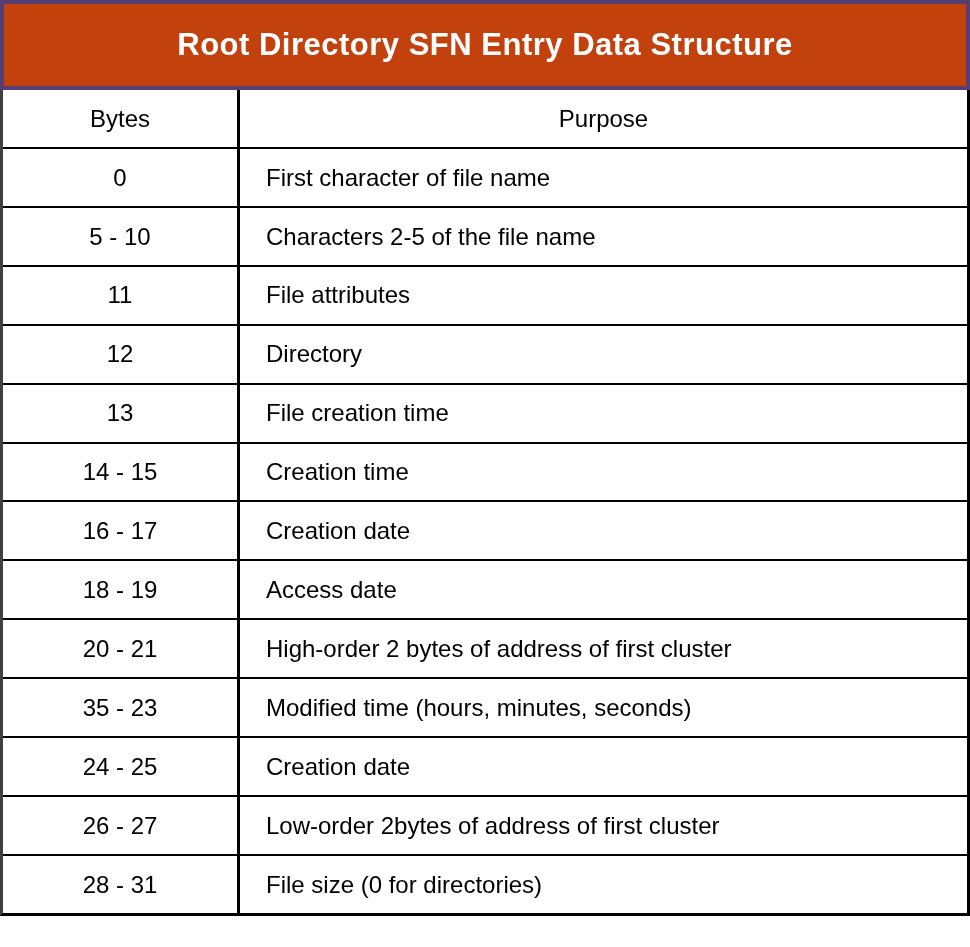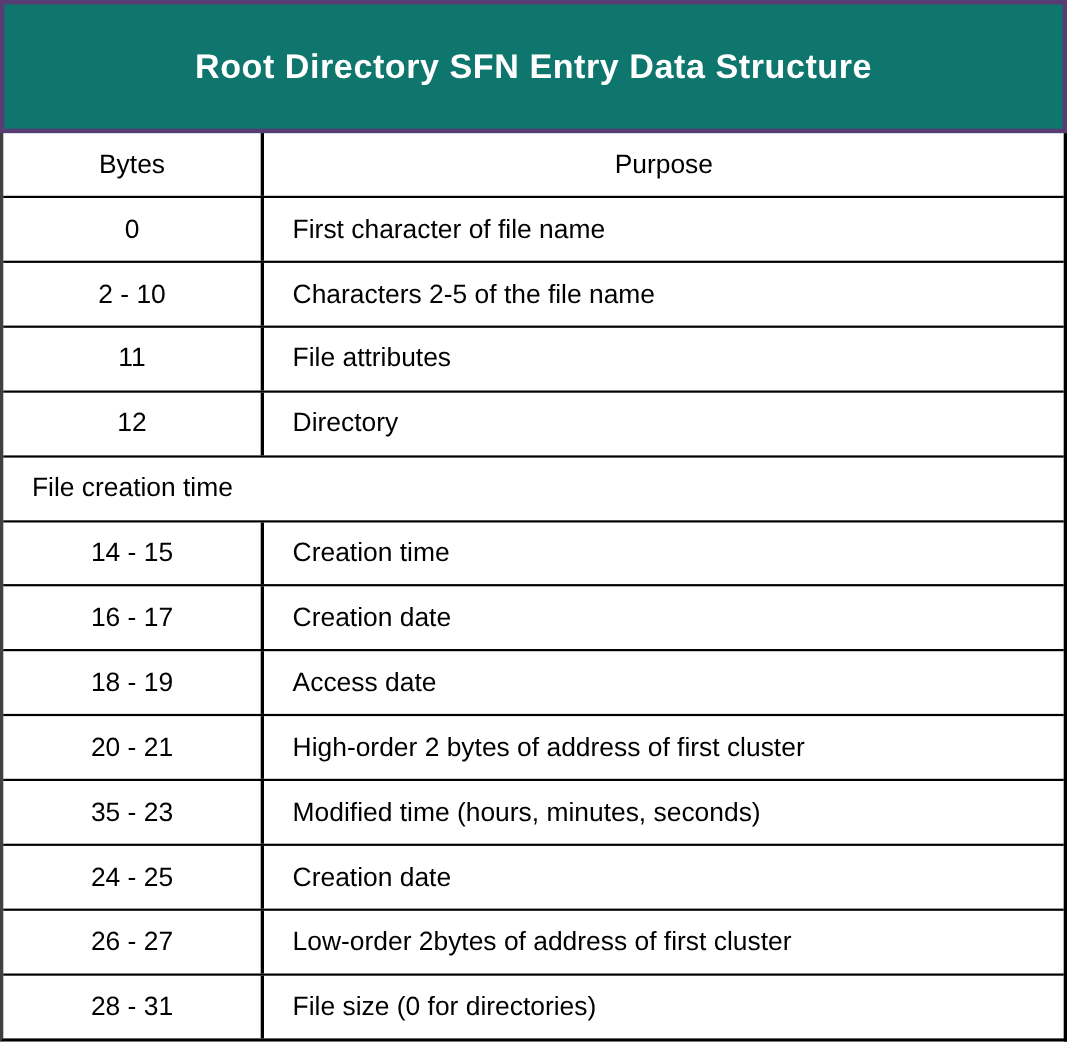--- a/index.html
+++ b/index.html
@@ -13,22 +13,22 @@
   .page {
     width: 970px;
     height: 947px;
     background: #ffffff;
     position: relative;
   }
 
   
   .banner {
     width: 970px;
-    height: 121px;
-    background: #0f766e;
+    height: 90px;
+    background: #c2410c;
     border: 4px solid #563d73;
     display: flex;
     align-items: center;
     justify-content: center;
   }
   .banner h1 {
     color: #ffffff;
     font-size: 31px;
     font-weight: bold;
     letter-spacing: 0.5px;
@@ -102,35 +102,36 @@
       <div class="td bytes">Bytes</div>
       <div class="td purpose">Purpose</div>
     </div>
 
     <div class="tr">
       <div class="td bytes">0</div>
       <div class="td purpose">First character of file name</div>
     </div>
 
     <div class="tr">
-      <div class="td bytes">2 - 10</div>
+      <div class="td bytes">5 - 10</div>
       <div class="td purpose">Characters 2-5 of the file name</div>
     </div>
 
     <div class="tr">
       <div class="td bytes">11</div>
       <div class="td purpose">File attributes</div>
     </div>
 
     <div class="tr">
       <div class="td bytes">12</div>
       <div class="td purpose">Directory</div>
     </div>
 
     <div class="tr">
+      <div class="td bytes">13</div>
       <div class="td purpose">File creation time</div>
     </div>
 
     <div class="tr">
       <div class="td bytes">14 - 15</div>
       <div class="td purpose">Creation time</div>
     </div>
 
     <div class="tr">
       <div class="td bytes">16 - 17</div>

